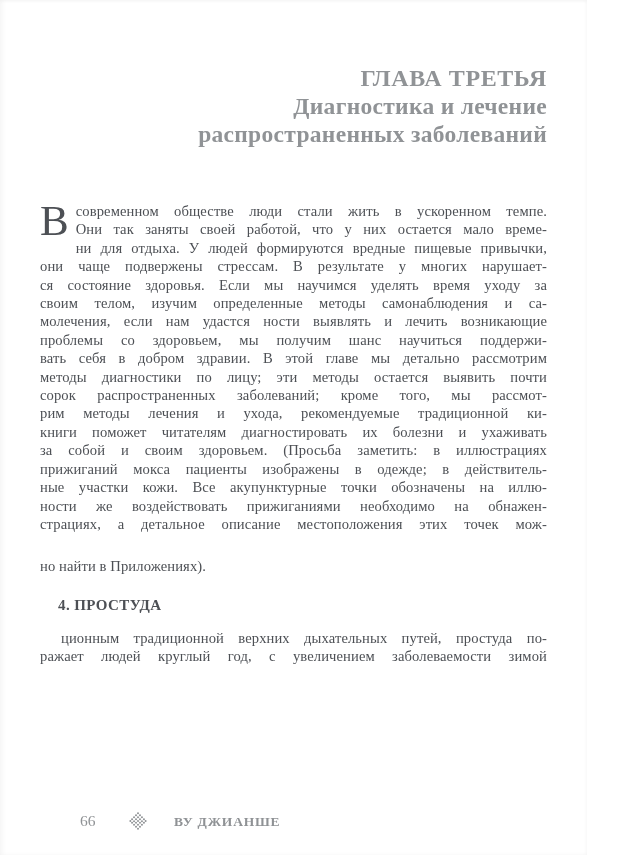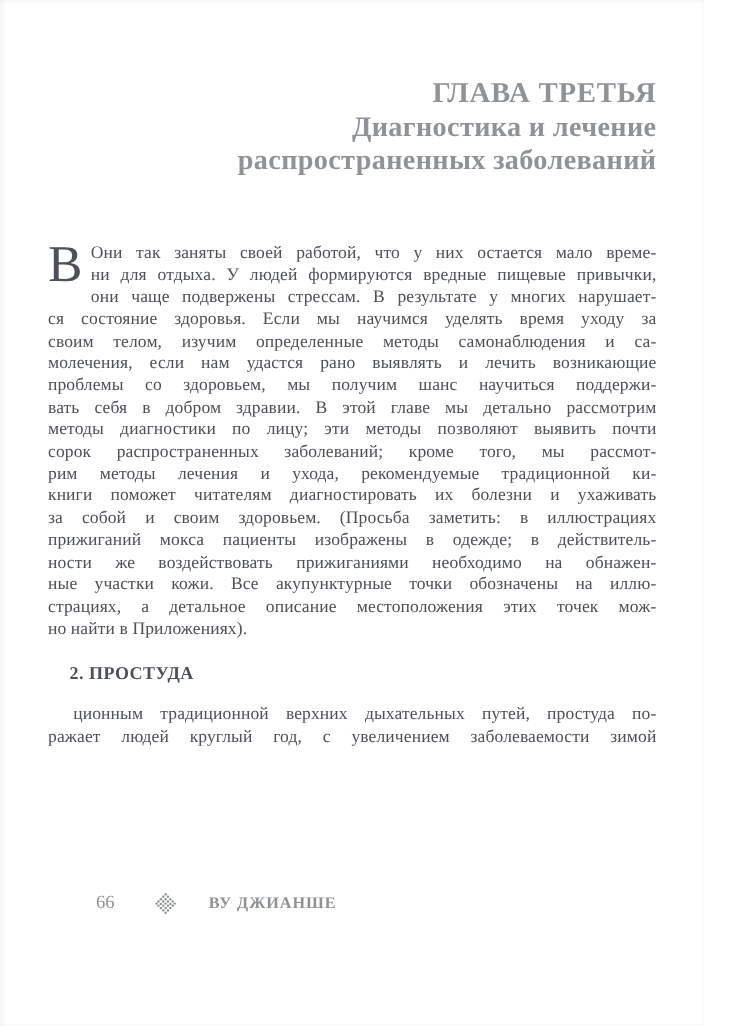--- a/index.html
+++ b/index.html
@@ -46,20 +46,21 @@
   .text-line {
     line-height: 18.4px;
     text-align: justify;
     text-align-last: justify;
     letter-spacing: 0.1px;
     white-space: normal;
     overflow: hidden;
   }
   .text-line.last {
     text-align-last: left;
+    margin-top: 24px;
   }
   .drop-cap {
     float: left;
     font-size: 43px;
     line-height: 36px;
     height: 36px;
     font-weight: 400;
     padding-right: 7px;
     padding-top: 1px;
     color: #4d5055;
@@ -71,23 +72,23 @@
     letter-spacing: 0.4px;
     color: #4d5055;
   }
   .para-indent .text-line:first-child {
     text-indent: 21px;
   }
   
   .page-footer {
     position: absolute;
     left: 80px;
-    top: 744px;
+    top: 812px;
     display: flex;
-    align-items: center;
+    align-items: flex-end;
     color: #8f9295;
     gap: 12px;
   }
   .page-number {
     font-size: 15.5px;
     font-weight: 400;
     min-width: 22px;
   }
   .knot-icon {
     display: inline-flex;
@@ -108,41 +109,42 @@
   <header class="chapter-header">
     <div class="chapter-title">ГЛАВА ТРЕТЬЯ</div>
     <div class="chapter-subtitle">Диагностика и лечение</div>
     <div class="chapter-subtitle">распространенных заболеваний</div>
   </header>
 
   <section class="body-text">
 
     <div class="paragraph">
       <span class="drop-cap">В</span>
+    <div class="text-line">современном обществе люди стали жить в ускоренном темпе.</div>
         <div class="text-line">Они так заняты своей работой, что у них остается мало време-</div>
         <div class="text-line">ни для отдыха. У людей формируются вредные пищевые привычки,</div>
         <div class="text-line">они чаще подвержены стрессам. В результате у многих нарушает-</div>
         <div class="text-line">ся состояние здоровья. Если мы научимся уделять время уходу за</div>
         <div class="text-line">своим телом, изучим определенные методы самонаблюдения и са-</div>
-        <div class="text-line">молечения, если нам удастся рано выявлять и лечить возникающие</div>
+        <div class="text-line">молечения, если нам удастся ности выявлять и лечить возникающие</div>
         <div class="text-line">проблемы со здоровьем, мы получим шанс научиться поддержи-</div>
         <div class="text-line">вать себя в добром здравии. В этой главе мы детально рассмотрим</div>
-        <div class="text-line">методы диагностики по лицу; эти методы позволяют выявить почти</div>
+        <div class="text-line">методы диагностики по лицу; эти методы остается выявить почти</div>
         <div class="text-line">сорок распространенных заболеваний; кроме того, мы рассмот-</div>
         <div class="text-line">рим методы лечения и ухода, рекомендуемые традиционной ки-</div>
         <div class="text-line">книги поможет читателям диагностировать их болезни и ухаживать</div>
         <div class="text-line">за собой и своим здоровьем. (Просьба заметить: в иллюстрациях</div>
         <div class="text-line">прижиганий мокса пациенты изображены в одежде; в действитель-</div>
+        <div class="text-line">ные участки кожи. Все акупунктурные точки обозначены на иллю-</div>
         <div class="text-line">ности же воздействовать прижиганиями необходимо на обнажен-</div>
-        <div class="text-line">ные участки кожи. Все акупунктурные точки обозначены на иллю-</div>
         <div class="text-line">страциях, а детальное описание местоположения этих точек мож-</div>
         <div class="text-line last">но найти в Приложениях).</div>
       </div>
 
-    <h2 class="section-heading">2. ПРОСТУДА</h2>
+    <h2 class="section-heading">4. ПРОСТУДА</h2>
 
     <div class="paragraph para-indent">
         <div class="text-line">ционным традиционной верхних дыхательных путей, простуда по-</div>
         <div class="text-line">ражает людей круглый год, с увеличением заболеваемости зимой</div>
       </div>
 
   </section>
 
   <footer class="page-footer">
     <span class="page-number">66</span>

